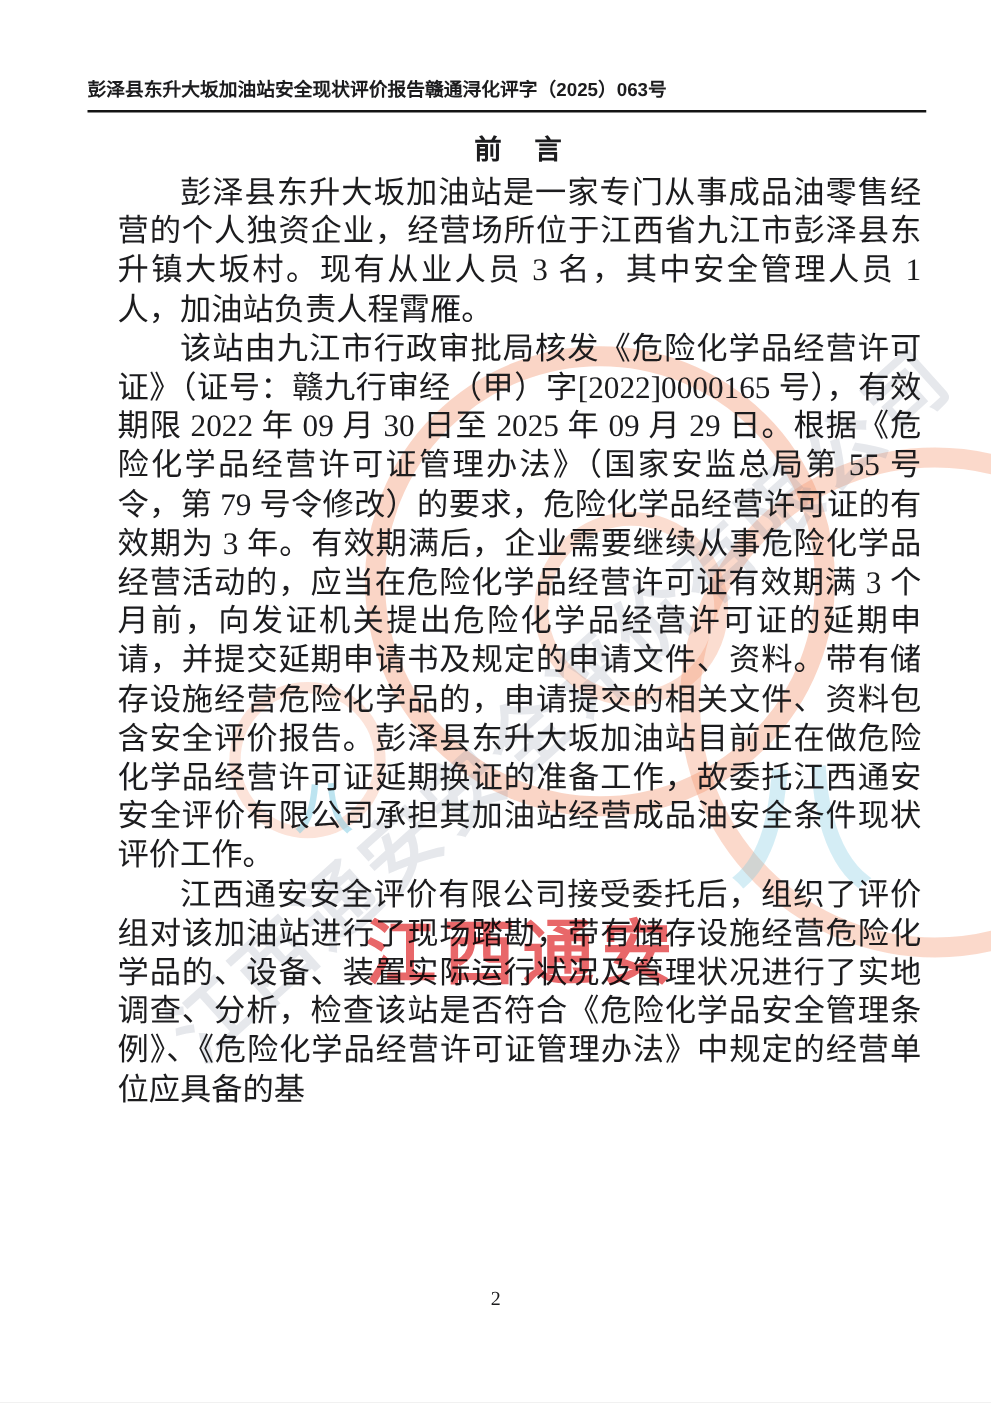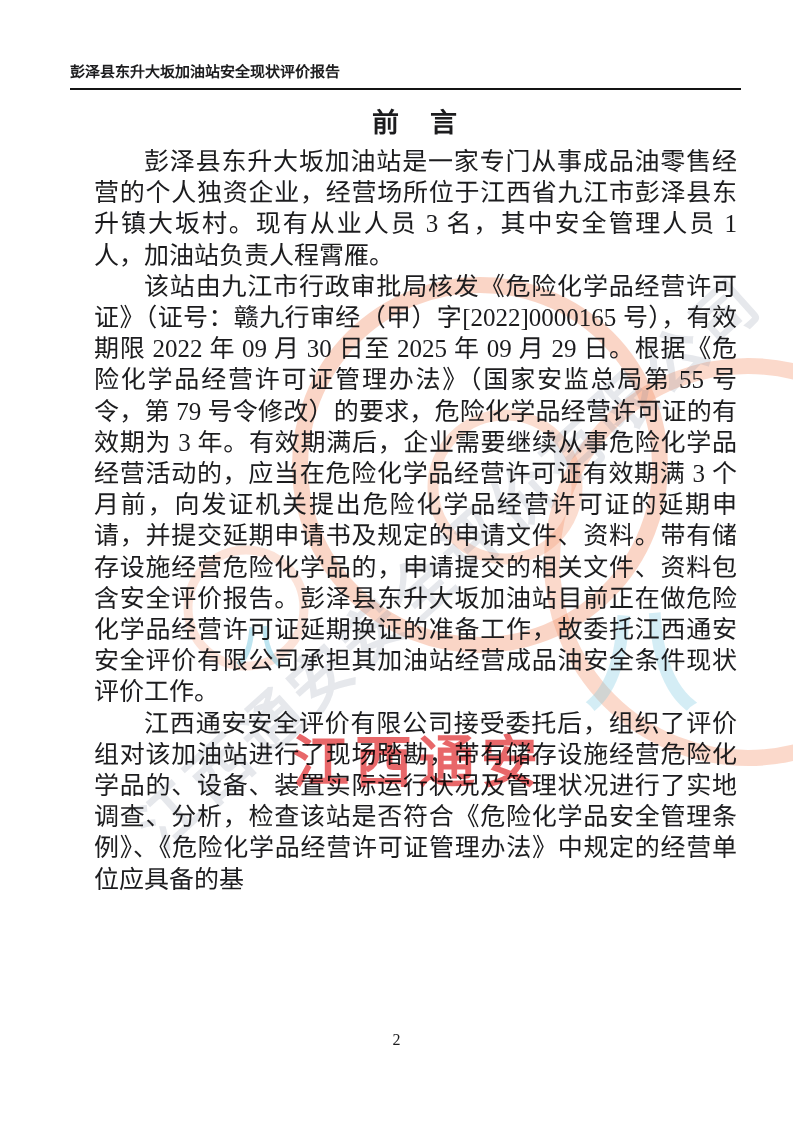--- a/index.html
+++ b/index.html
@@ -63,21 +63,21 @@
     font-size: 15px;
     font-weight: 700;
     padding-bottom: 7px;
     border-bottom: 2.5px solid #141414;
     margin-left: -24px;  
     margin-right: -4px;
   }
   .doc-title {
     margin: 11px 0 6px 0;
     text-align: center;
-    font-size: 27px;
+    font-size: 22px;
     font-weight: 700;
     letter-spacing: 2px;
   }
   .body-text p {
     margin: 0;
     font-size: 25px;
     line-height: 31.2px;
     text-align: justify;
     text-indent: 2em;
     word-break: break-all;
@@ -107,20 +107,21 @@
     </svg>
     <div class="wm-diagonal">江西通安安全评价有限公司</div>
   </div>
 
   <div class="wm-stamp">江西通安</div>
 
   <div class="content">
 
     <div class="doc-header">
       <span>彭泽县东升大坂加油站安全现状评价报告</span>
+      <span>赣通浔化评字（2025）063号</span>
     </div>
 
     <h1 class="doc-title">前　言</h1>
 
     <div class="body-text">
       <p>彭泽县东升大坂加油站是一家专门从事成品油零售经营的个人独资企业，经营场所位于江西省九江市彭泽县东升镇大坂村。现有从业人员 3 名，其中安全管理人员 1 人，加油站负责人程霄雁。</p>
       <p>该站由九江市行政审批局核发《危险化学品经营许可证》（证号：赣九行审经（甲）字[2022]0000165 号），有效期限 2022 年 09 月 30 日至 2025 年 09 月 29 日。根据《危险化学品经营许可证管理办法》（国家安监总局第 55 号令，第 79 号令修改）的要求，危险化学品经营许可证的有效期为 3 年。有效期满后，企业需要继续从事危险化学品经营活动的，应当在危险化学品经营许可证有效期满 3 个月前，向发证机关提出危险化学品经营许可证的延期申请，并提交延期申请书及规定的申请文件、资料。带有储存设施经营危险化学品的，申请提交的相关文件、资料包含安全评价报告。彭泽县东升大坂加油站目前正在做危险化学品经营许可证延期换证的准备工作，故委托江西通安安全评价有限公司承担其加油站经营成品油安全条件现状评价工作。</p>
       <p>江西通安安全评价有限公司接受委托后，组织了评价组对该加油站进行了现场踏勘，带有储存设施经营危险化学品的、设备、装置实际运行状况及管理状况进行了实地调查、分析，检查该站是否符合《危险化学品安全管理条例》、《危险化学品经营许可证管理办法》中规定的经营单位应具备的基</p>
     </div>
 

